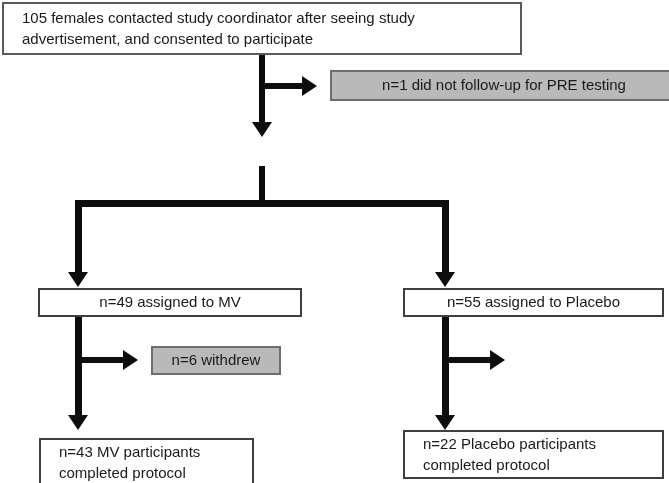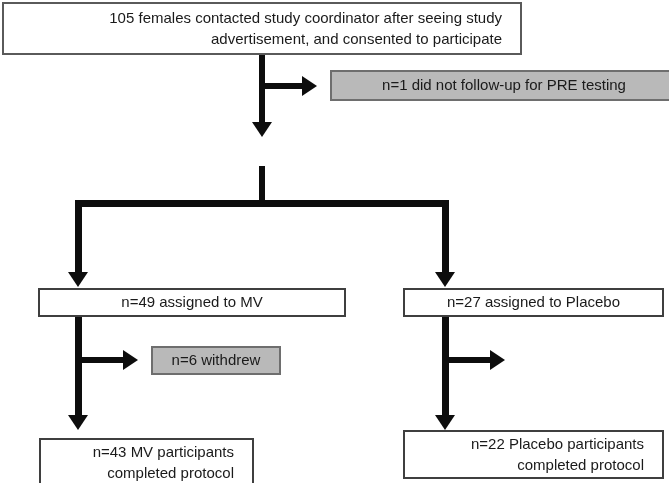--- a/index.html
+++ b/index.html
@@ -15,21 +15,21 @@
     font-family: "Liberation Sans", "DejaVu Sans", sans-serif;
     color: #1a1a1a;
     overflow: hidden;
   }
   .node {
     position: absolute;
     box-sizing: border-box;
     display: flex;
     align-items: center;
     justify-content: center;
-    text-align: right;
+    text-align: left;
     font-size: 15px;
     line-height: 1.35;
     background: #ffffff;
     border: 2px solid #3f3f3f;
     padding: 0 18px;
   }
   .node.top { border-color: #5a5a5a; }
   .node.gray {
     background: #b9b9b9;
     border: 2px solid #6e6e6e;
@@ -51,21 +51,21 @@
   }
   .arrow.right {
     border-top: 10px solid transparent;
     border-bottom: 10px solid transparent;
     border-left: 15px solid #0d0d0d;
   }
   
   #n-enrollment        { left: 2px;   top: 2px;   width: 520px; height: 53px; }
   #n-no-followup       { left: 317px; top: 70px;  width: 348px; height: 31px; }
   #n-pre               { left: 1px;   top: 137px; width: 521px; height: 29px; }
-  #n-mv                { left: 38px;  top: 288px; width: 308px; height: 29px; }
+  #n-mv                { left: 38px;  top: 288px; width: 264px; height: 29px; }
   #n-placebo           { left: 403px; top: 288px; width: 261px; height: 29px; }
   #n-mv-withdrew       { left: 138px; top: 346px; width: 130px; height: 29px; }
   #n-placebo-withdrew  { left: 506px; top: 346px; width: 129px; height: 29px; }
   #n-mv-completed      { left: 39px;  top: 430px; width: 215px; height: 49px; margin-top: 8px; }
   #n-placebo-completed { left: 403px; top: 430px; width: 261px; height: 49px; }
   
   #e-trunk-top     { left: 259px; top: 55px;  width: 6px;   height: 68px; }
   #a-trunk-top     { left: 252px; top: 122px; }
   #e-branch1       { left: 259px; top: 83px;  width: 44px;  height: 6px; }
   #a-branch1       { left: 302px; top: 76px; }
@@ -123,21 +123,21 @@
   <div class="node gray" id="n-no-followup">
     <span>n=1 did not follow-up for PRE testing</span>
   </div>
 
 
   <div class="node" id="n-mv">
     <span>n=49 assigned to MV</span>
   </div>
 
   <div class="node" id="n-placebo">
-    <span>n=27 assigned to Placebo</span>
+    <span>n=55 assigned to Placebo</span>
   </div>
 
   <div class="node gray" id="n-mv-withdrew">
     <span>n=6 withdrew</span>
   </div>
 
 
   <div class="node" id="n-mv-completed">
     <span>n=43 MV participants completed protocol</span>
   </div>

